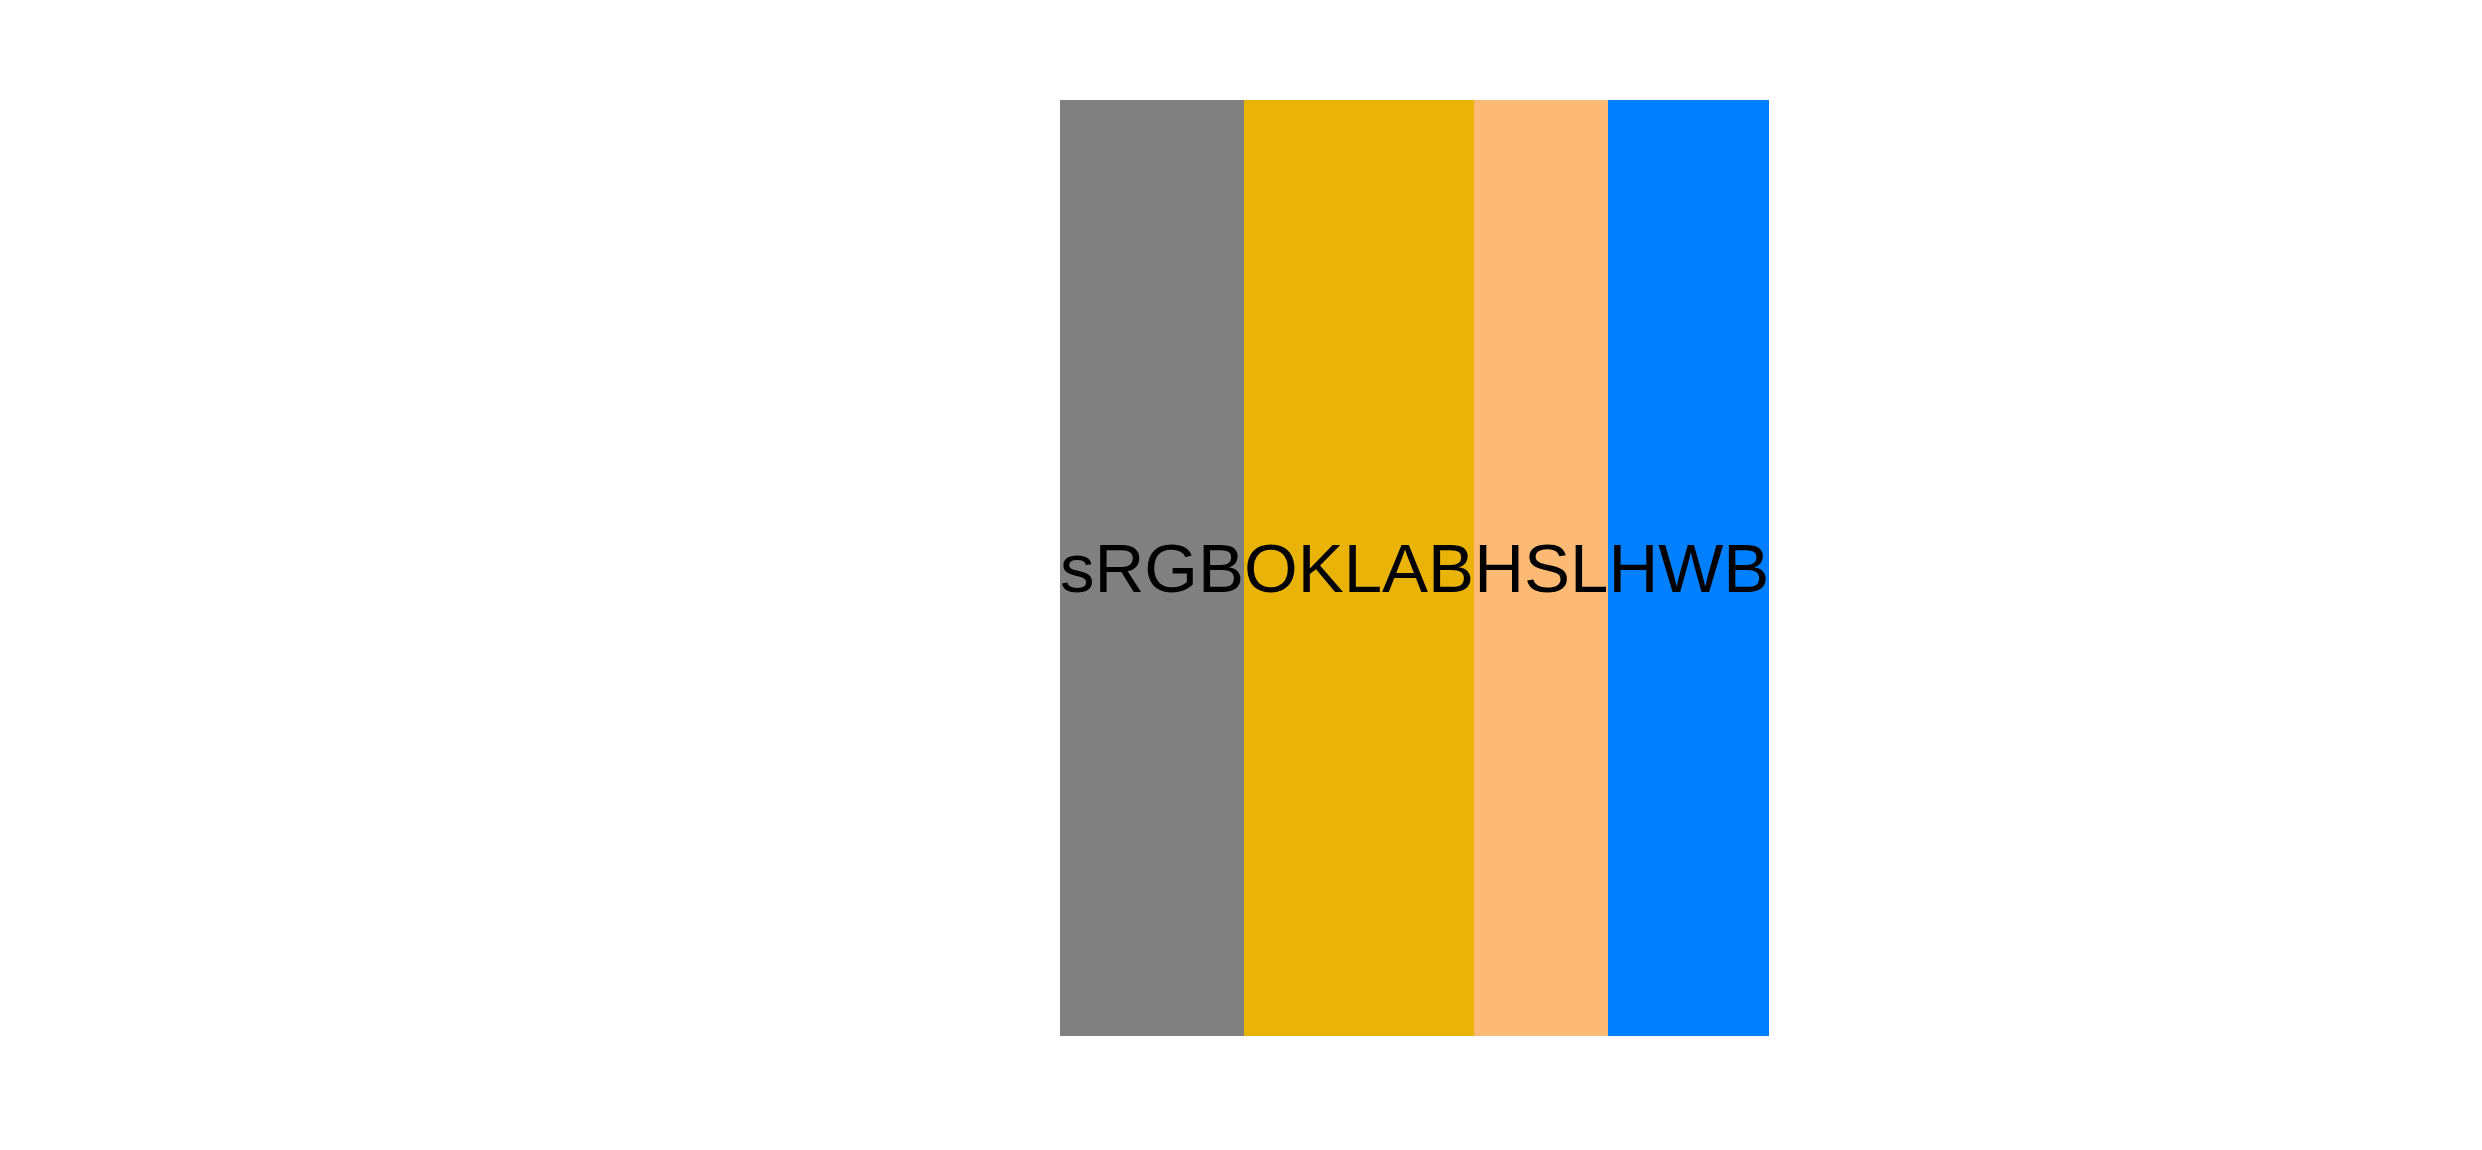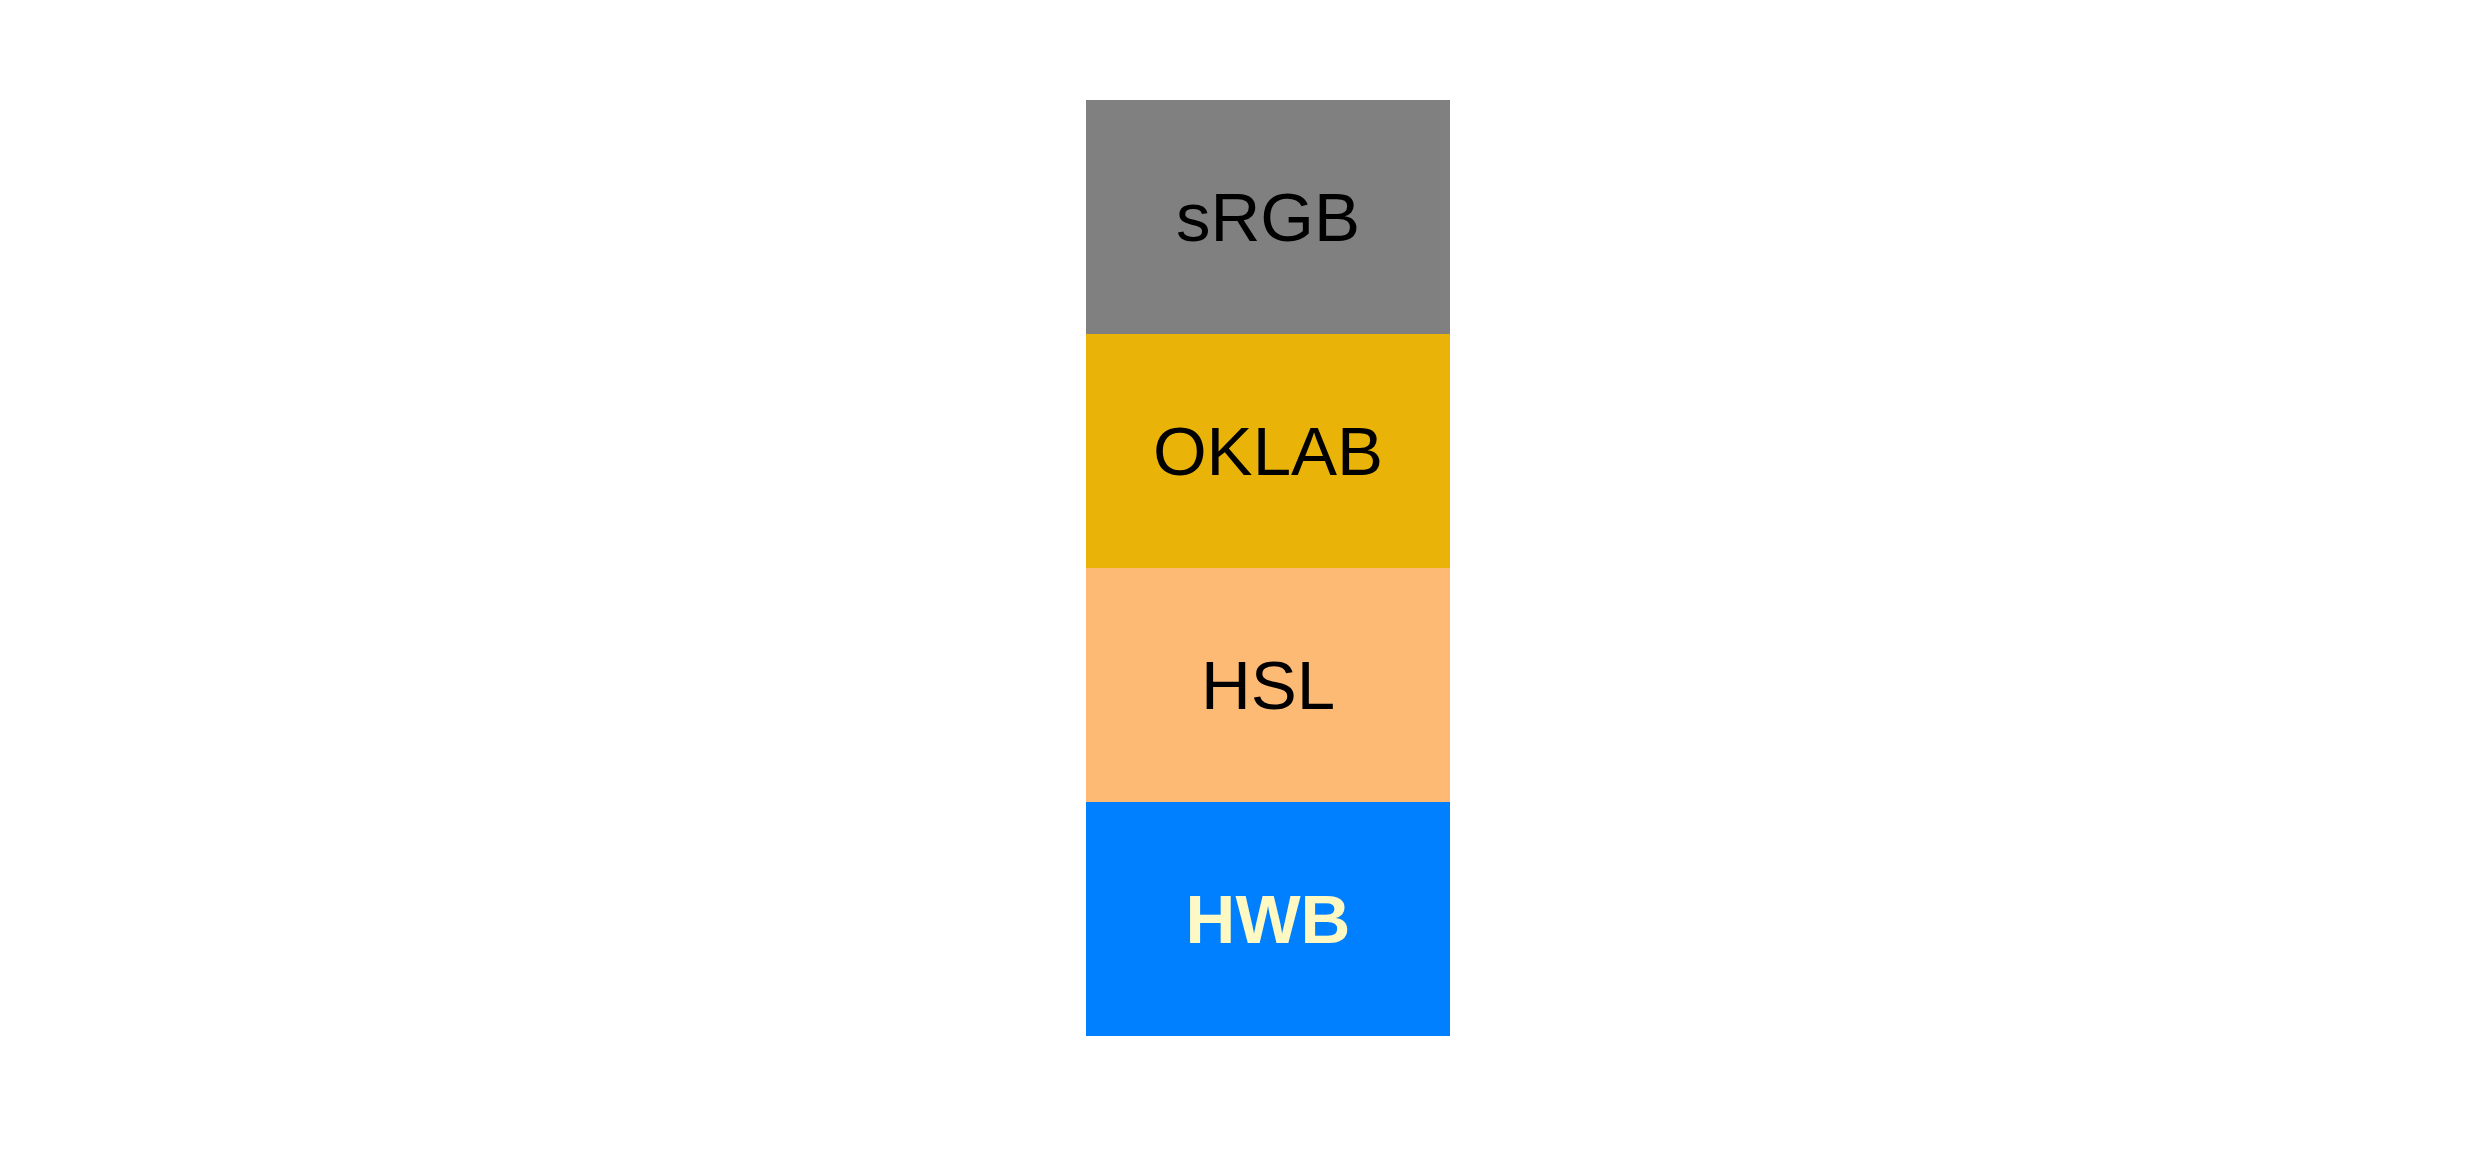--- a/index.html
+++ b/index.html
@@ -23,22 +23,21 @@
   }
 
   
   #swatch-stack {
     position: absolute;
     left: 1060px;
     top: 100px;
     width: 364px;
     height: 936px;
     display: flex;
-    flex-direction: column;
-    margin-left: 26px;
+    flex-direction: row;
   }
 
   .swatch-block {
     flex: 1 1 0;
     display: flex;
     align-items: center;
     justify-content: center;
     min-height: 0;
   }
 
@@ -66,18 +65,18 @@
 
     <div class="swatch-block" style="background-color: #eab308;">
       <span class="swatch-label" style="color: rgb(0, 0, 0);">OKLAB</span>
     </div>
 
     <div class="swatch-block" style="background-color: #fdba74;">
       <span class="swatch-label" style="color: rgb(0, 0, 0);">HSL</span>
     </div>
 
     <div class="swatch-block" style="background-color: rgb(0, 128, 255);">
-      <span class="swatch-label" style="color: #fef9c3; font-weight: bold;">HWB</span>
+      <span class="swatch-label" style="color: #000000;">HWB</span>
     </div>
 
   </div>
 
 </div>
 
 </body></html>

